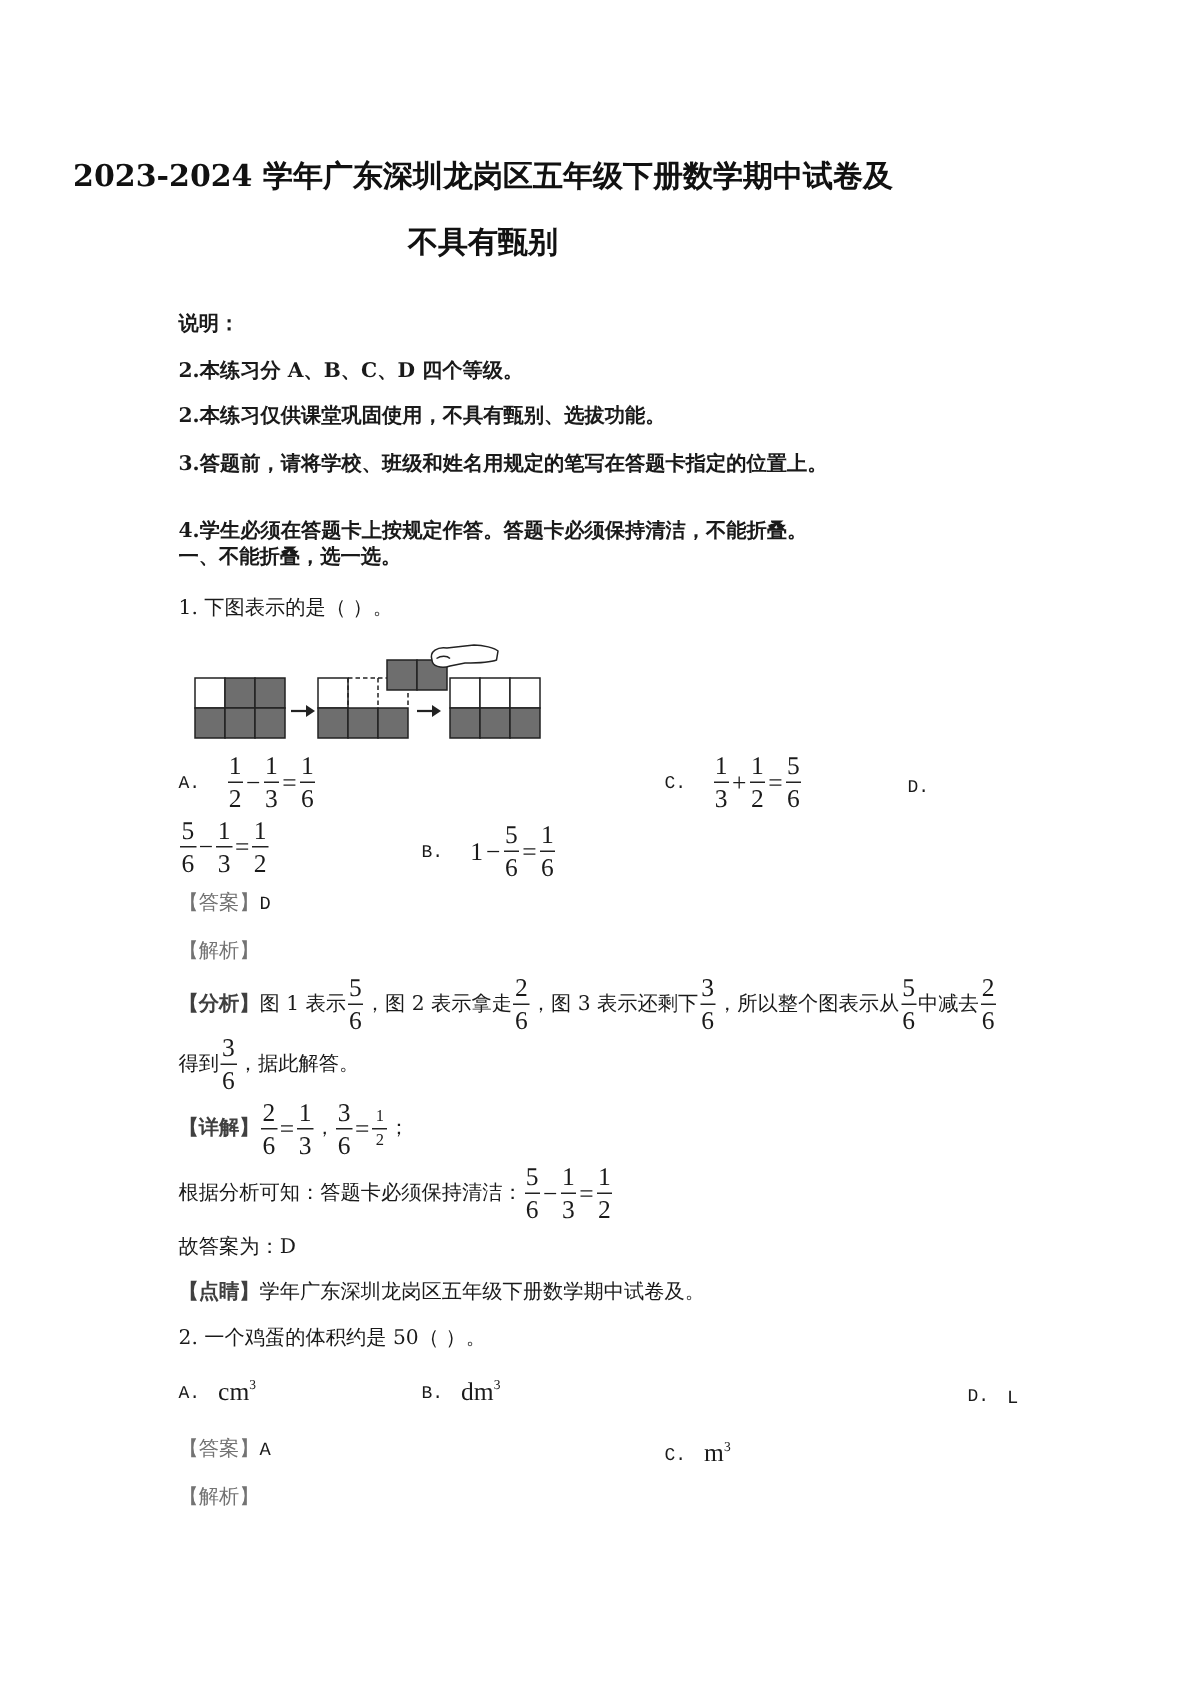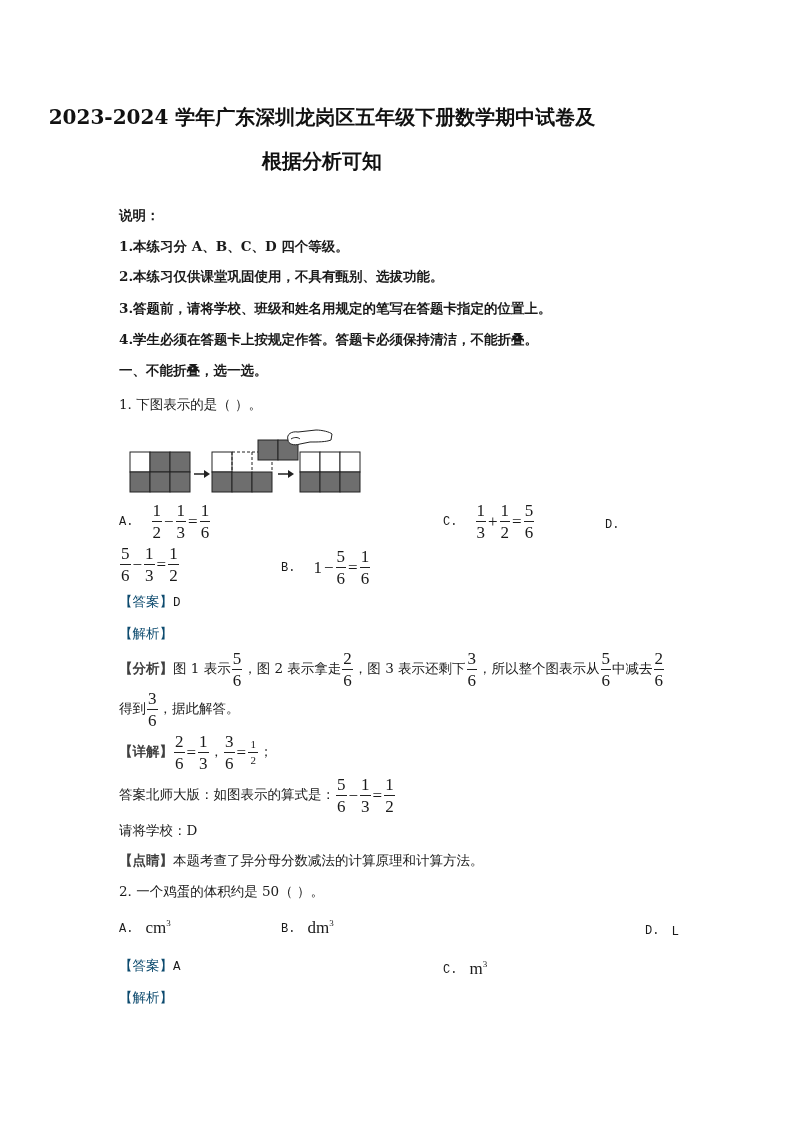--- a/index.html
+++ b/index.html
@@ -11,21 +11,21 @@
   .abs { position: absolute; }
   .title {
     left: 0; width: 644px; text-align: center;
     font-family: "DejaVu Serif", serif; font-weight: bold;
     font-size: 20px; color: #111;
   }
   .t1 { top: 104px; }
   .t2 { top: 148px; }
   .line { left: 119px; font-size: 13.5px; white-space: nowrap; }
   .bold { font-weight: bold; }
-  .blue { color: #0c4a6e; }
+  .blue { color: #737373; }
   .bracket-bold { font-weight: bold; color: #404040; }
   .frac {
     display: inline-flex; flex-direction: column; align-items: center;
     vertical-align: middle; font-family: "Liberation Serif", serif;
     font-size: 17px; line-height: 1; margin: 0 1px;
   }
   .frac .num { padding: 0 1px 2px; }
   .frac .bar { width: 100%; border-top: 1px solid #222; min-width: 10px; }
   .frac .den { padding: 2px 1px 0; }
   .frac.small { font-size: 11px; }
@@ -33,27 +33,27 @@
   .opt-label { font-family: "Liberation Mono", monospace; font-size: 12px; vertical-align: middle; margin-right: 12px; }
   .unit { font-family: "Liberation Serif", serif; font-size: 17px; }
   .unit sup { font-size: 9px; vertical-align: 7px; }
   .mono { font-family: "Liberation Mono", monospace; font-size: 12.5px; }
   svg { display: block; }
 </style>
 </head>
 <body>
 
 <div class="abs title t1">2023-2024 学年广东深圳龙岗区五年级下册数学期中试卷及</div>
-<div class="abs title t2">根据分析可知</div>
+<div class="abs title t2">不具有甄别</div>
 
 <div class="abs line bold" style="top:207px;">说明：</div>
-<div class="abs line bold" style="top:238px;">1.本练习分 A、B、C、D 四个等级。</div>
+<div class="abs line bold" style="top:238px;">2.本练习分 A、B、C、D 四个等级。</div>
 <div class="abs line bold" style="top:268px;">2.本练习仅供课堂巩固使用，不具有甄别、选拔功能。</div>
 <div class="abs line bold" style="top:300px;">3.答题前，请将学校、班级和姓名用规定的笔写在答题卡指定的位置上。</div>
-<div class="abs line bold" style="top:331px;">4.学生必须在答题卡上按规定作答。答题卡必须保持清洁，不能折叠。</div>
+<div class="abs line bold" style="top:345px;">4.学生必须在答题卡上按规定作答。答题卡必须保持清洁，不能折叠。</div>
 <div class="abs line bold" style="top:362px;">一、不能折叠，选一选。</div>
 
 <div class="abs line" style="top:396px;">1.  下图表示的是（        ）。</div>
 
 <div class="abs" style="left:128px; top:428px;">
   <svg width="240" height="68" viewBox="0 0 240 68">
 
     <g stroke="#222" stroke-width="1">
       <rect x="2" y="24" width="20" height="20" fill="#fff"></rect>
       <rect x="22" y="24" width="20" height="20" fill="#6e6e6e"></rect>
@@ -220,38 +220,38 @@
       <span class="bar"></span>
       <span class="den">6</span>
     </span><span class="op">=</span><span class="frac small">
       <span class="num">1</span>
       <span class="bar"></span>
       <span class="den">2</span>
     </span><span>；</span>
 </div>
 
 <div class="abs line" style="top:776px;">
-  <span>答案北师大版：如图表示的算式是：</span><span class="frac">
+  <span>根据分析可知：答题卡必须保持清洁：</span><span class="frac">
       <span class="num">5</span>
       <span class="bar"></span>
       <span class="den">6</span>
     </span><span class="op">−</span><span class="frac">
       <span class="num">1</span>
       <span class="bar"></span>
       <span class="den">3</span>
     </span><span class="op">=</span><span class="frac">
       <span class="num">1</span>
       <span class="bar"></span>
       <span class="den">2</span>
     </span>
 </div>
 
-<div class="abs line" style="top:822px;">请将学校：D</div>
+<div class="abs line" style="top:822px;">故答案为：D</div>
 <div class="abs line" style="top:852px;">
-  <span class="bracket-bold">【点睛】</span><span>本题考查了异分母分数减法的计算原理和计算方法。</span>
+  <span class="bracket-bold">【点睛】</span><span>学年广东深圳龙岗区五年级下册数学期中试卷及。</span>
 </div>
 
 <div class="abs line" style="top:883px;">2.  一个鸡蛋的体积约是 50（        ）。</div>
 
 <div class="abs" style="left:119px; top:918px; white-space:nowrap;">
   <span class="opt-label">A.</span><span class="unit"><span>cm</span><sup>3</sup></span>
 </div>
 <div class="abs" style="left:281px; top:918px; white-space:nowrap;">
   <span class="opt-label">B.</span><span class="unit"><span>dm</span><sup>3</sup></span>
 </div>

